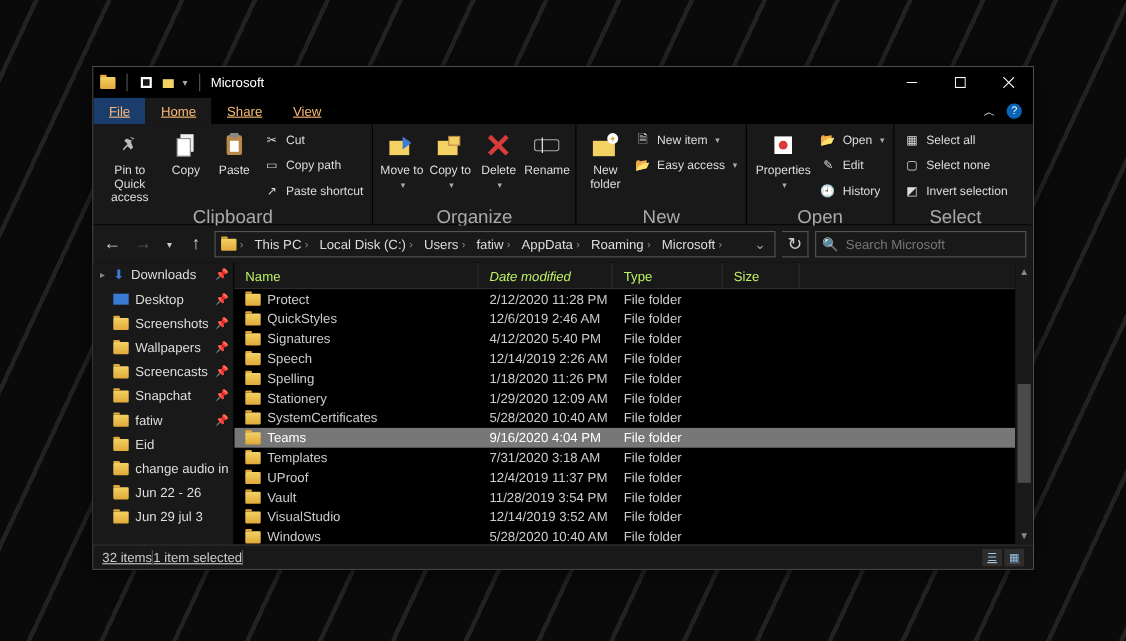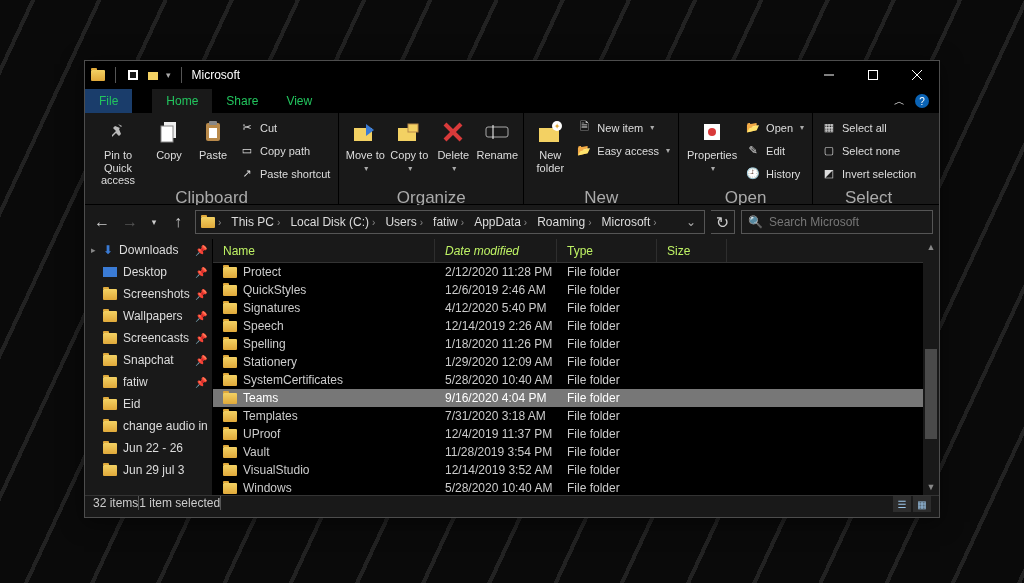--- a/index.html
+++ b/index.html
@@ -15,23 +15,23 @@
   position: absolute; left: 84px; top: 60px; width: 856px; height: 458px;
   background: #191919; border: 1px solid #4d4d4d; display: flex; flex-direction: column;
   box-shadow: 0 4px 20px rgba(0,0,0,.5);
 }
 .titlebar { height: 28px; background: #000; display: flex; align-items: center; color: #fff; font-size: 12px; }
 .titlebar .icons { display: flex; gap: 6px; padding: 0 6px; align-items: center; }
 .titlebar .divider { width: 1px; height: 16px; background: #555; margin: 0 4px; }
 .titlebar .win-controls { margin-left: auto; display: flex; }
 .titlebar .win-controls div { width: 44px; height: 28px; display: flex; align-items: center; justify-content: center; color: #fff; }
 .tabs { height: 24px; background: #000; display: flex; align-items: stretch; font-size: 12px; }
-.tabs .tab { padding: 0 14px; color: #22c55e; display: flex; align-items: center; cursor: default; }
+.tabs .tab { padding: 0 14px; color: #fdba74; display: flex; align-items: center; cursor: default; text-decoration: underline; }
 .tabs .tab.file { background: #1a3d6b; }
-.tabs .tab.active { background: #191919; margin-left: 20px; }
+.tabs .tab.active { background: #191919; }
 .tabs .spacer { flex: 1; }
 .tabs .tab-right { padding: 0 10px; display: flex; align-items: center; gap: 10px; color: #fff; }
 .tabs .help { width: 14px; height: 14px; border-radius: 50%; background: #0a63b5; display: flex; align-items: center; justify-content: center; font-size: 10px; }
 .ribbon { height: 92px; background: #191919; display: flex; border-bottom: 1px solid #000; }
 .ribbon-group { border-right: 1px solid #000; display: flex; flex-direction: column; padding: 2px 4px 0 4px; }
 .ribbon-group .group-body { flex: 1; display: flex; align-items: flex-start; }
 .ribbon-group .group-label { height: 16px; font-size: 17px; color: #aaa; text-align: center; }
 .rbtn-lg { width: 58px; display: flex; flex-direction: column; align-items: center; color: #ddd; font-size: 11px; text-align: center; padding-top: 2px; line-height: 1.15; gap: 2px; }
 .rbtn-lg.narrow { width: 44px; }
 .rbtn-lg .ic { height: 30px; display: flex; align-items: center; justify-content: center; }
@@ -64,21 +64,21 @@
 .row { height: 18px; display: flex; align-items: center; font-size: 12px; color: #ccc; }
 .row.sel { background: #777; color: #fff; }
 .row .c-name { width: 222px; display: flex; align-items: center; gap: 6px; padding-left: 10px; }
 .row .c-date { width: 122px; padding-left: 10px; }
 .row .c-type { width: 100px; padding-left: 10px; }
 .row .c-size { width: 70px; padding-left: 10px; }
 .scrollbar { width: 16px; background: #191919; position: relative; }
 .scrollbar .thumb { position: absolute; left: 2px; right: 2px; top: 110px; height: 90px; background: #4a4a4a; }
 .scrollbar .arr { position: absolute; left: 0; right: 0; height: 16px; display: flex; align-items: center; justify-content: center; color: #888; font-size: 9px; }
 .scrollbar .arr.up { top: 0; } .scrollbar .arr.dn { bottom: 0; }
-.status { height: 22px; background: #191919; border-top: 1px solid #333; display: flex; font-size: 12px; color: #ccc; padding: 0 8px; gap: 0; }
+.status { height: 22px; background: #191919; border-top: 1px solid #333; display: flex; align-items: center; font-size: 12px; color: #ccc; padding: 0 8px; gap: 0; text-decoration: underline; }
 .status .sdiv { width: 1px; height: 14px; background: #555; }
 .status .view-btns { margin-left: auto; display: flex; gap: 2px; }
 .status .view-btns div { width: 18px; height: 16px; background: #2d2d2d; display: flex; align-items: center; justify-content: center; font-size: 10px; color: #9ac3e6; }
 
 svg { display: block; }
 </style>
 </head>
 <body>
 
 <div class="window">

